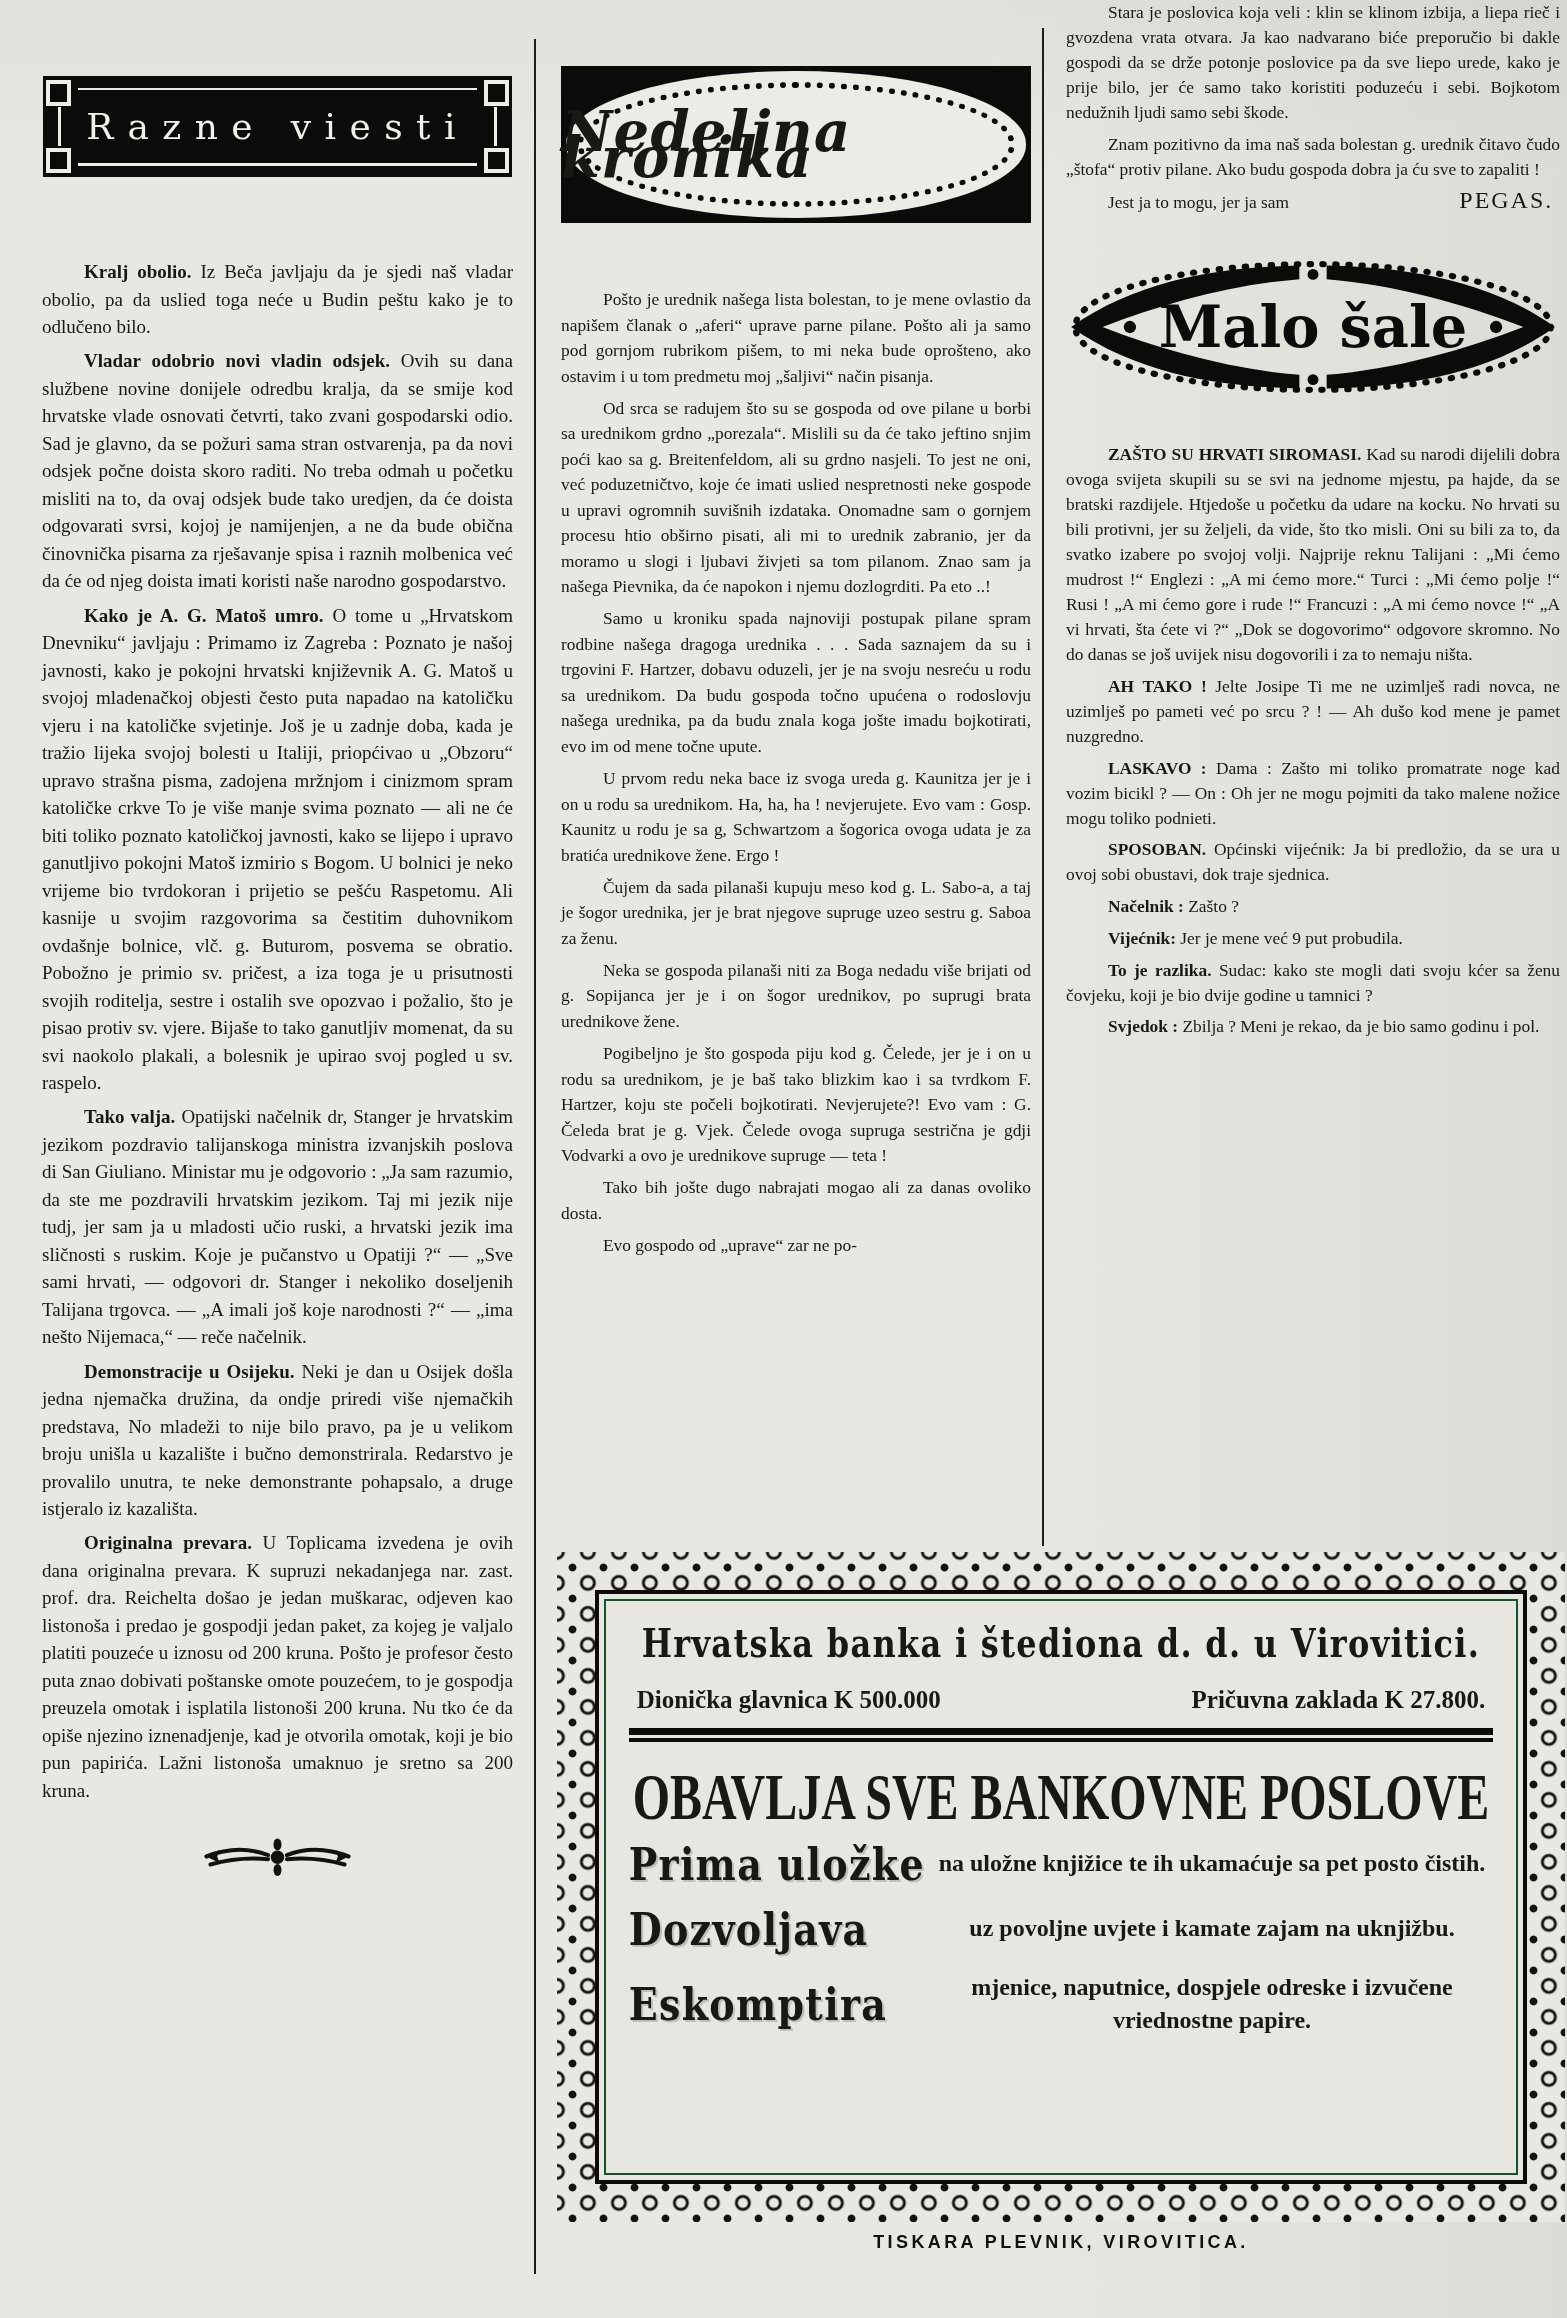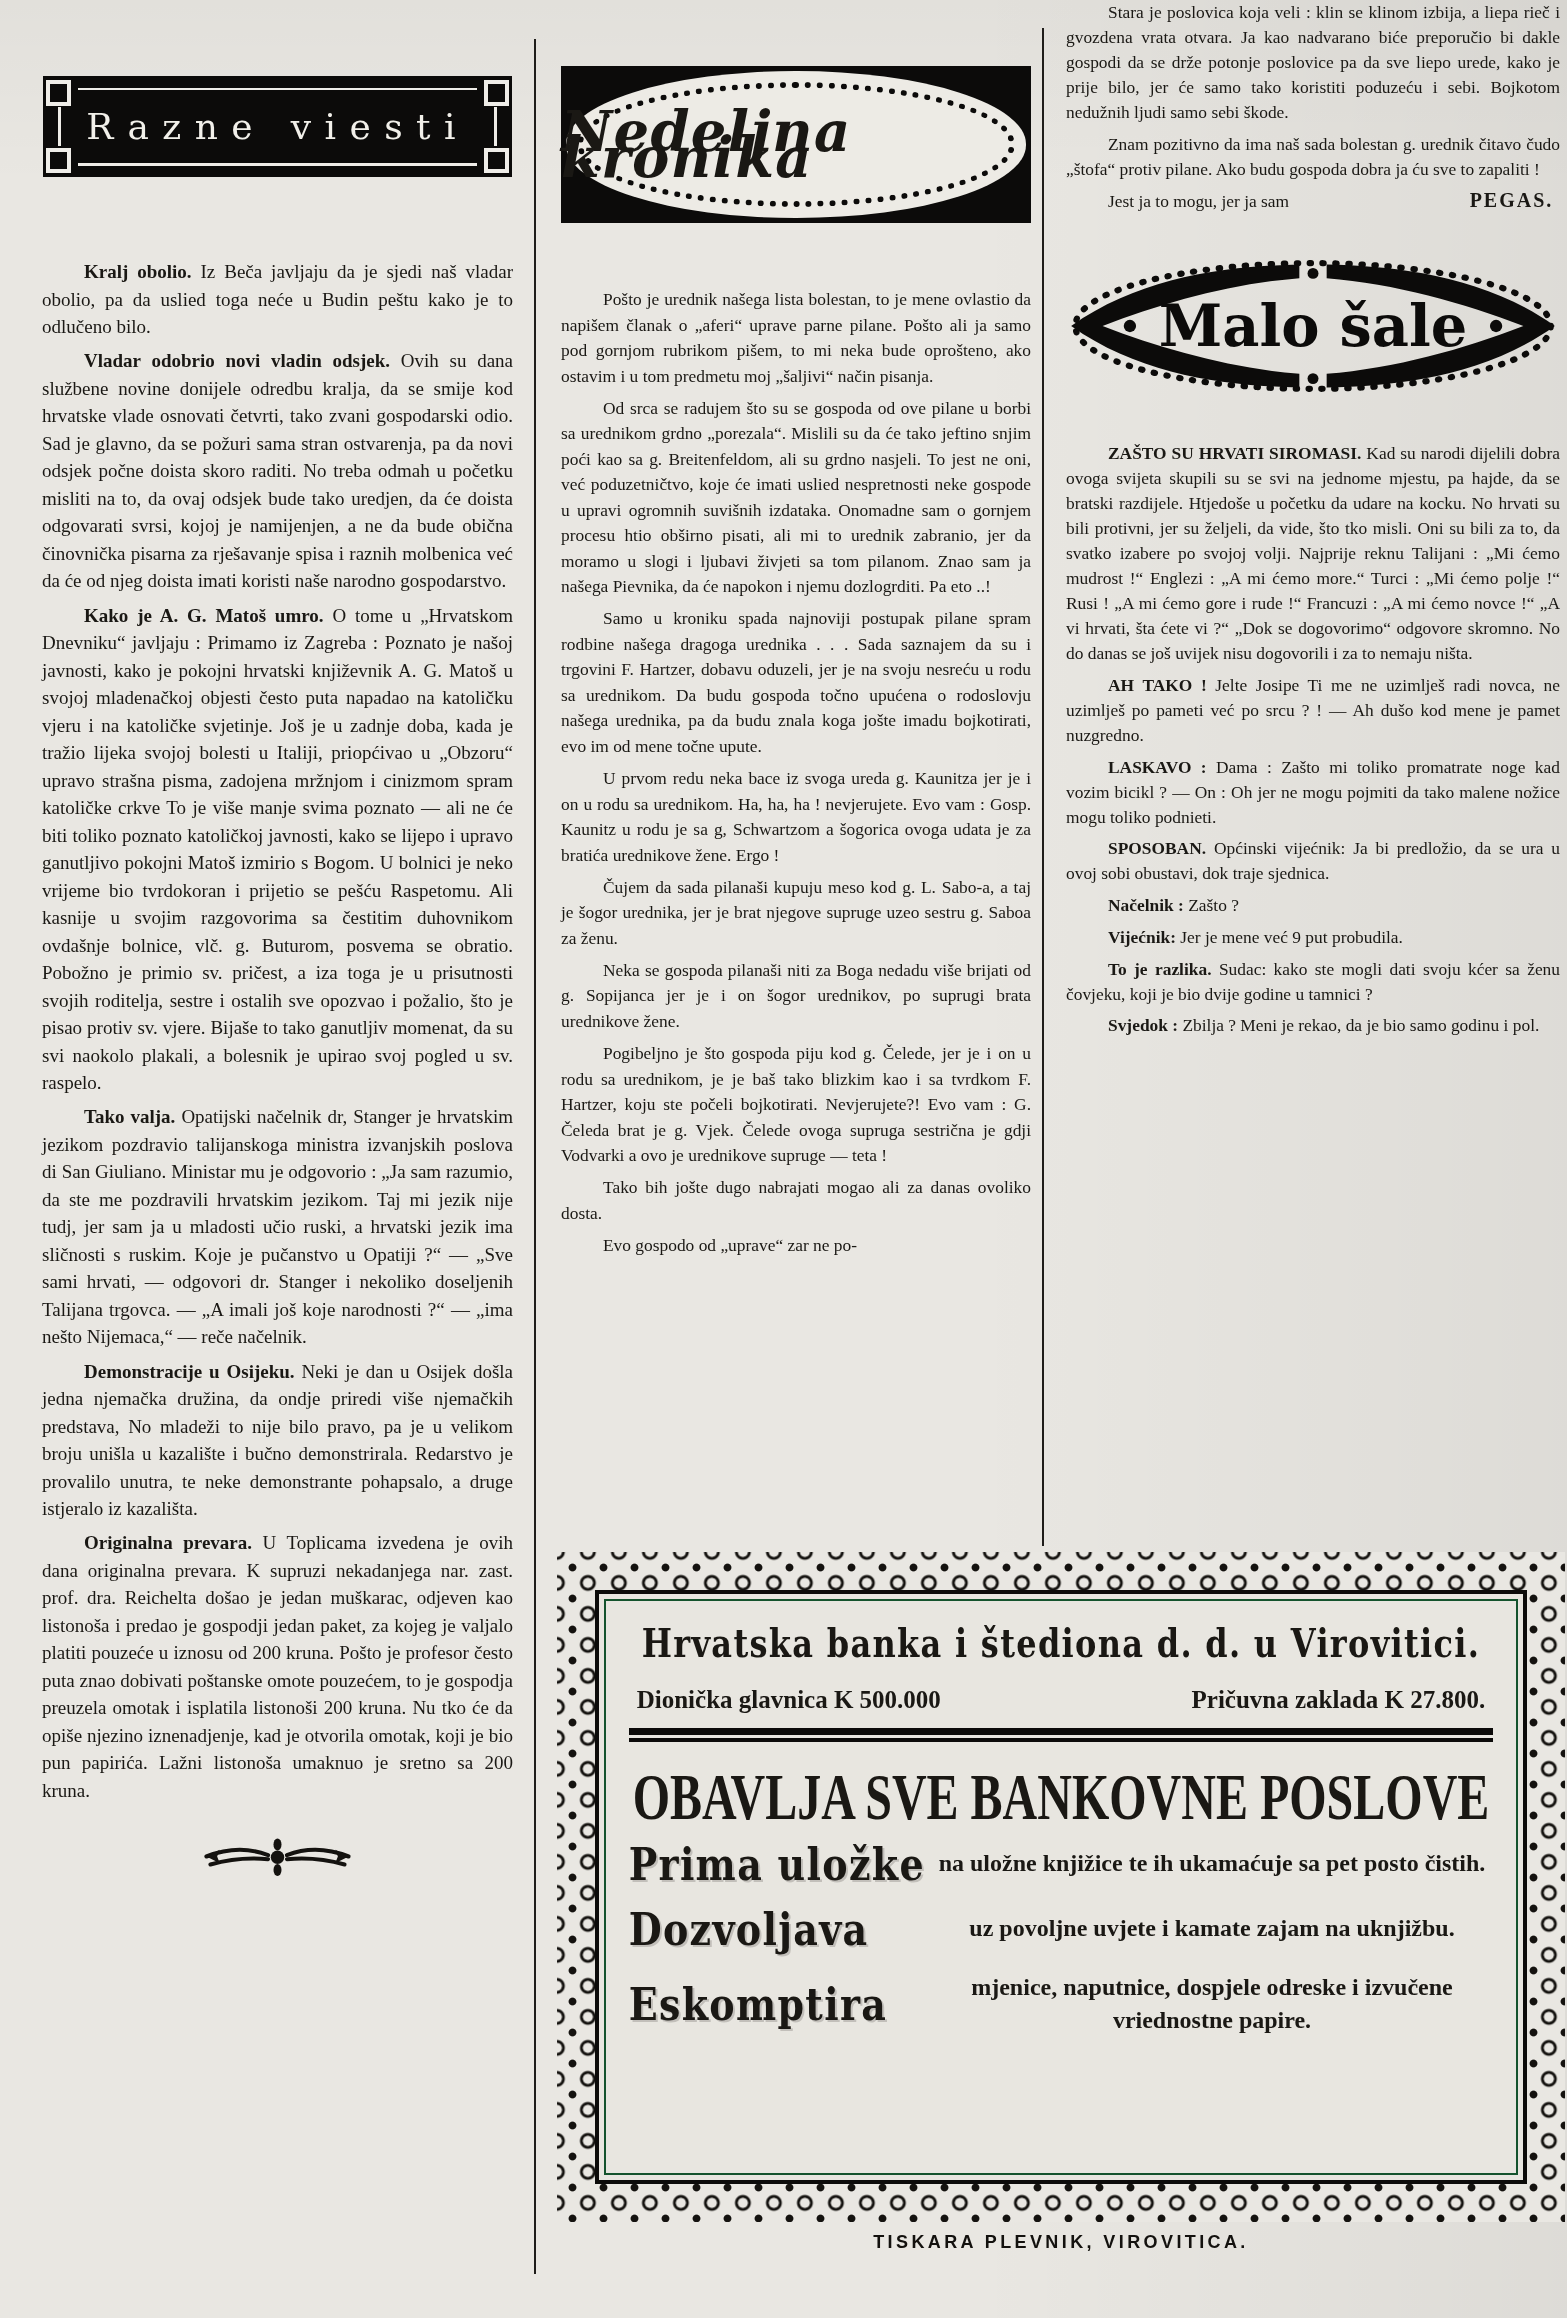--- a/index.html
+++ b/index.html
@@ -45,21 +45,21 @@
   .nk-dots{position:absolute;inset:16px;border:6px dotted #0c0b0a;border-radius:50%;}
   .nk-title{position:absolute;inset:0;display:flex;align-items:center;justify-content:center;
     font-family:"DejaVu Serif",serif;font-style:italic;font-weight:bold;font-size:56px;letter-spacing:1.3px;}
 
   .fleuron{margin-top:31px;text-align:center;}
 
   
   .rt-first{margin-top:132px;}
   .pegas-line{display:flex;justify-content:space-between;align-items:baseline;
     padding-left:42px;padding-right:6.7px;margin:2.7px 0 0 0;}
-  .pegas-sig{font-weight:bold;letter-spacing:2px;font-size:20px;}
+  .pegas-sig{font-weight:normal;letter-spacing:2px;font-size:24px;}
   .ms-header{margin:43px 2.7px 39px 0;}
 
   
   .ad{position:absolute;left:557px;top:1552px;width:1008px;height:670px;}
   .ad-border{position:absolute;inset:0;background-color:#e9e7e2;
     background-image:
       radial-gradient(circle, #14120f 3.4px, transparent 4.4px),
       radial-gradient(circle, transparent 4.7px, #14120f 5.4px, #14120f 7.4px, transparent 8.4px);
     background-size:31px 31px,31px 31px;background-position:0 0,15.4px 15.4px;}
   .ad-inner{position:absolute;inset:38px;background:#e8e6e0;border:4px solid #0c0b0a;padding:4.7px;}

